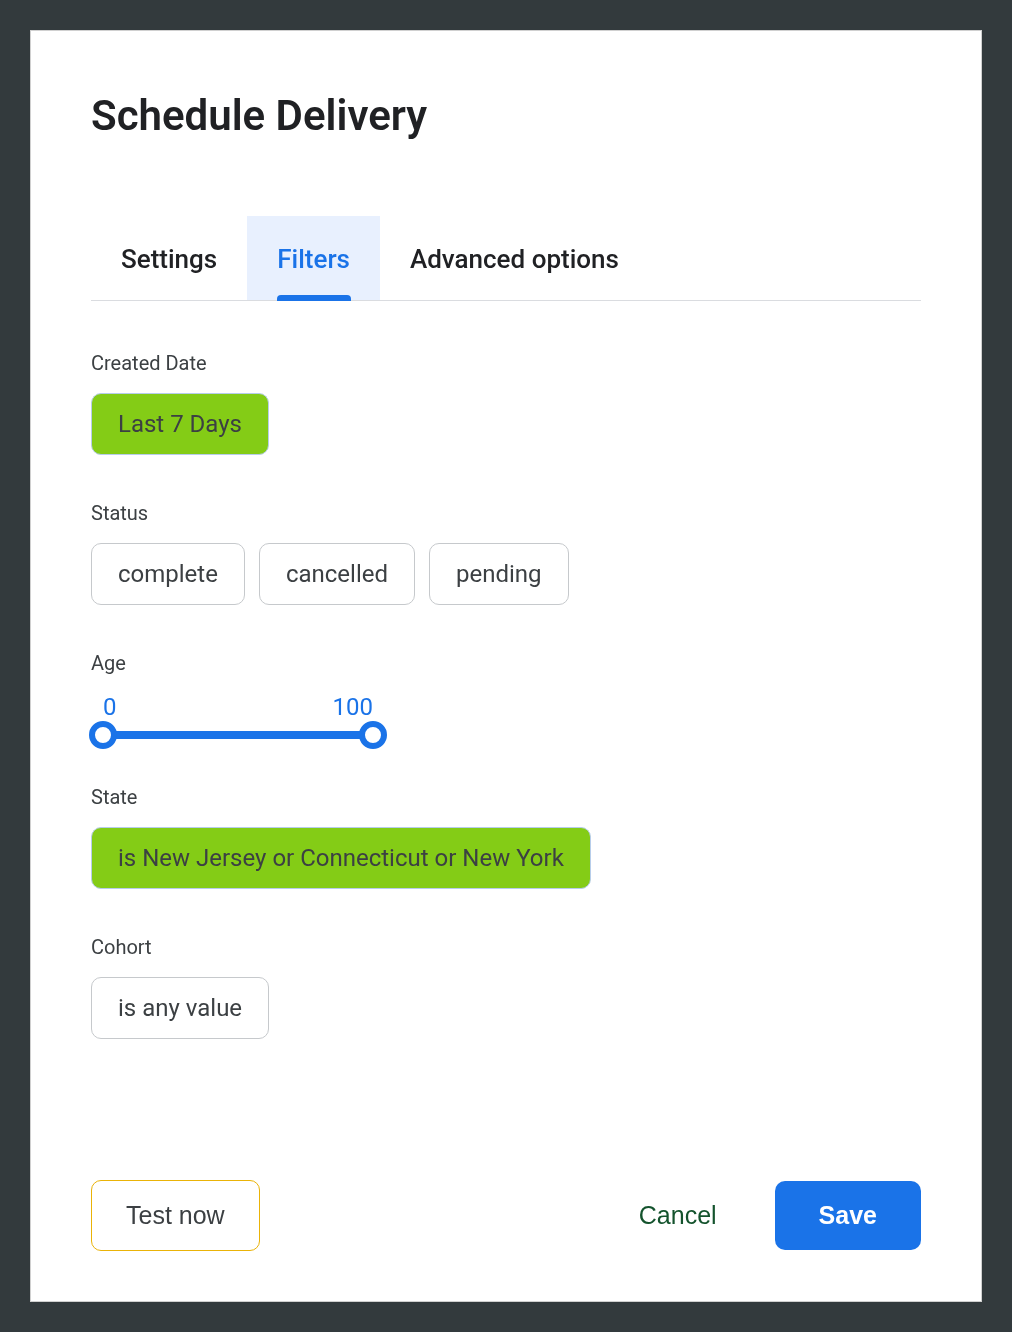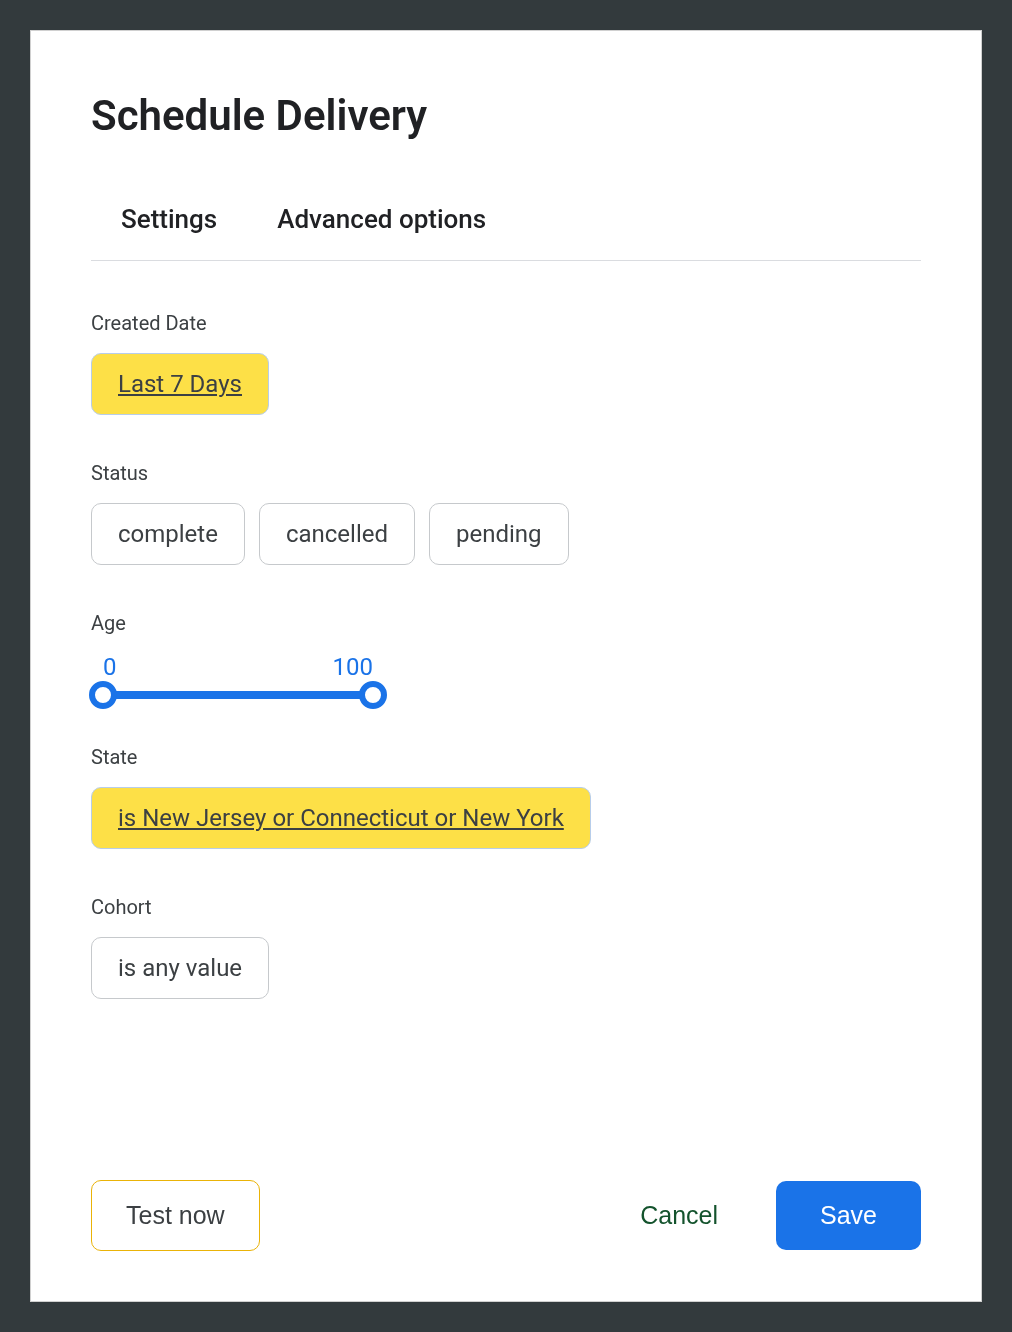--- a/index.html
+++ b/index.html
@@ -21,21 +21,21 @@
     height: 100%;
     padding: 60px 60px 50px 60px;
     display: flex;
     flex-direction: column;
     position: relative;
   }
   .page-title {
     font-size: 42px;
     font-weight: 600;
     color: #202124;
-    margin-bottom: 36px;
+    margin-bottom: 76px;
   }
   .tabs {
     display: flex;
     align-items: center;
     border-bottom: 1px solid #dadce0;
     margin-bottom: 50px;
   }
   .tab {
     padding: 28px 30px 26px 30px;
     font-size: 26px;
@@ -75,23 +75,22 @@
   .chip {
     border: 1px solid #c6c9cc;
     border-radius: 10px;
     padding: 16px 26px;
     font-size: 24px;
     color: #3c4043;
     cursor: pointer;
     background: #fff;
   }
   .chip.selected {
-    background: #fde047;
+    background: #84cc16;
     border-color: #b7cdea;
-    text-decoration: underline;
   }
   .slider-container {
     position: relative;
     width: 270px;
     padding-top: 38px;
     margin-left: 12px;
   }
   .slider-labels {
     position: absolute;
     top: 0;
@@ -147,31 +146,33 @@
   }
   .btn-text {
     color: #14532d;
     margin-left: auto;
     margin-right: 24px;
   }
   .btn-primary {
     background: #1a73e8;
     color: #fff;
     padding: 20px 44px;
+    font-weight: bold;
   }
 </style>
 </head>
 <body>
 
 <div class="dialog">
 
   <h1 class="page-title">Schedule Delivery</h1>
 
   <div class="tabs">
     <div class="tab">Settings</div>
+    <div class="tab active">Filters</div>
     <div class="tab">Advanced options</div>
   </div>
 
   <div class="filter-group">
     <div class="filter-label">Created Date</div>
     <div class="chip-row">
       <div class="chip selected">Last 7 Days</div>
     </div>
   </div>
 

